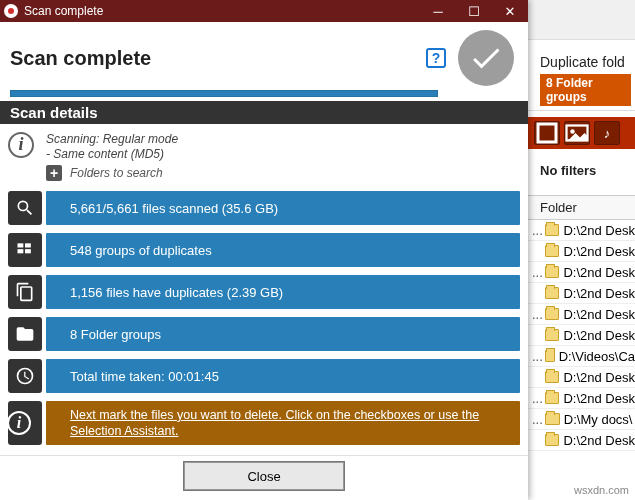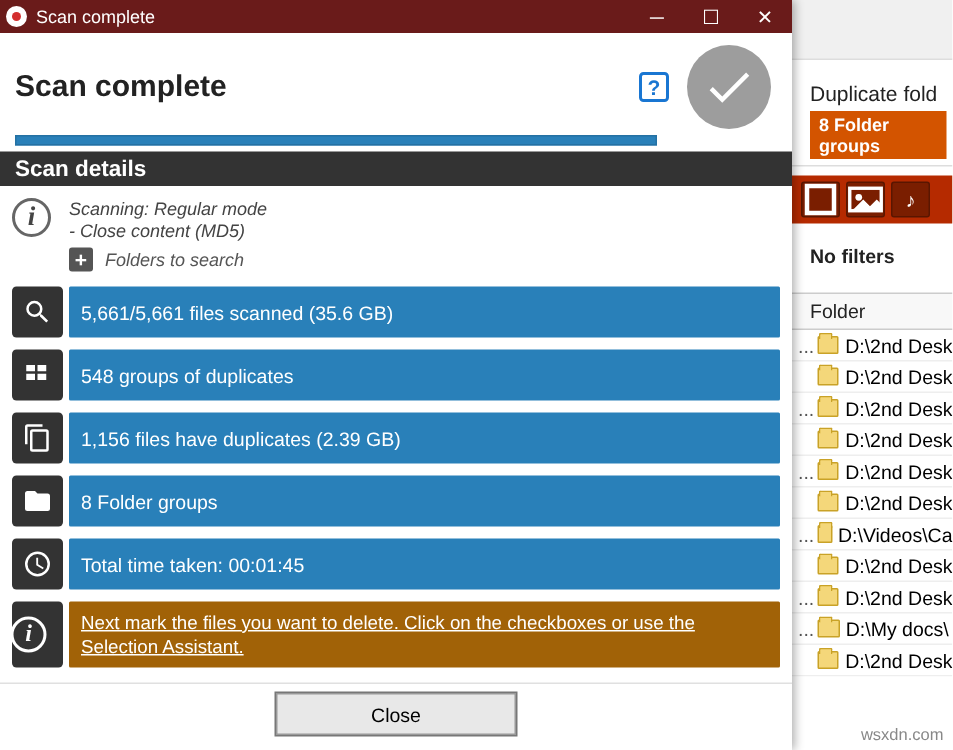--- a/index.html
+++ b/index.html
@@ -41,21 +41,21 @@
 
   .scan-meta { display:flex; align-items:flex-start; padding:8px 10px 2px 8px; font-size:12px; color:#444;}
   .info-icon { width:26px; height:26px; border-radius:50%; border:2px solid #666; display:flex; align-items:center; justify-content:center; font-style:italic; font-family:Georgia,serif; font-size:18px; font-weight:bold; color:#444; margin-right:12px; flex-shrink:0;}
   .scan-meta .lines { line-height:1.3; font-style:italic;}
   .folders-search { display:flex; align-items:center; padding:0 10px 6px 46px; font-size:12px; color:#555; font-style:italic;}
   .folders-search .plus { width:16px; height:16px; background:#555; color:#fff; display:flex; align-items:center; justify-content:center; font-weight:bold; font-style:normal; margin-right:8px; font-size:14px; border-radius:2px;}
 
   .row { display:flex; align-items:center; margin:4px 8px; }
   .row .iconbox { width:34px; height:34px; background:#333; border-radius:3px; display:flex; align-items:center; justify-content:center; flex-shrink:0;}
   .row .iconbox svg { width:20px; height:20px; fill:#fff;}
-  .row .bar { flex:1; height:34px; background:#2980b9; margin-left:4px; display:flex; align-items:center; padding:0 8px; color:#fff; font-size:13px; border-radius:1px;}
+  .row .bar { flex:1; height:34px; background:#2980b9; margin-left:4px; display:flex; align-items:center; padding:0 24px; color:#fff; font-size:13px; border-radius:1px;}
   .row.hint .bar { background:#a16207; font-size:12.5px; line-height:1.3; height:44px;text-decoration:underline;}
   .row.hint .iconbox { height:44px;}
 
   .footer { margin-top:6px; display:flex; justify-content:center; padding:6px 0 10px 0; border-top:1px solid #e0e0e0;}
   .footer button { width:160px; height:28px; background:#e8e8e8; border:1px solid #999; outline:1px solid #777; outline-offset:0; font-size:13px; cursor:pointer;}
 
   .watermark { position:absolute; right:6px; bottom:4px; font-size:11px; color:#888; z-index:20;}
 </style>
 </head>
 <body>
@@ -161,21 +161,21 @@
     </div>
   </div>
   <div class="pbar"></div>
 
   <div class="section-title">Scan details</div>
 
   <div class="scan-meta">
     <div class="info-icon">i</div>
     <div class="lines">
       <div>Scanning: Regular mode</div>
-      <div>- Close content (MD5)</div>
+      <div>- Same content (MD5)</div>
     </div>
   </div>
   <div class="folders-search">
     <span class="plus">+</span>
     <span>Folders to search</span>
   </div>
 
   <div class="row">
     <div class="iconbox">
         <svg viewBox="0 0 24 24">

